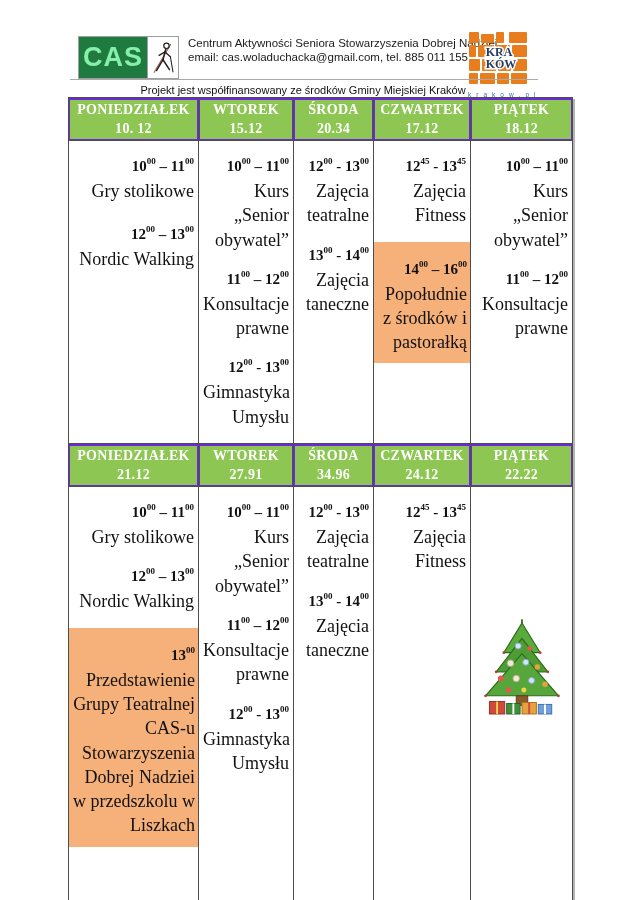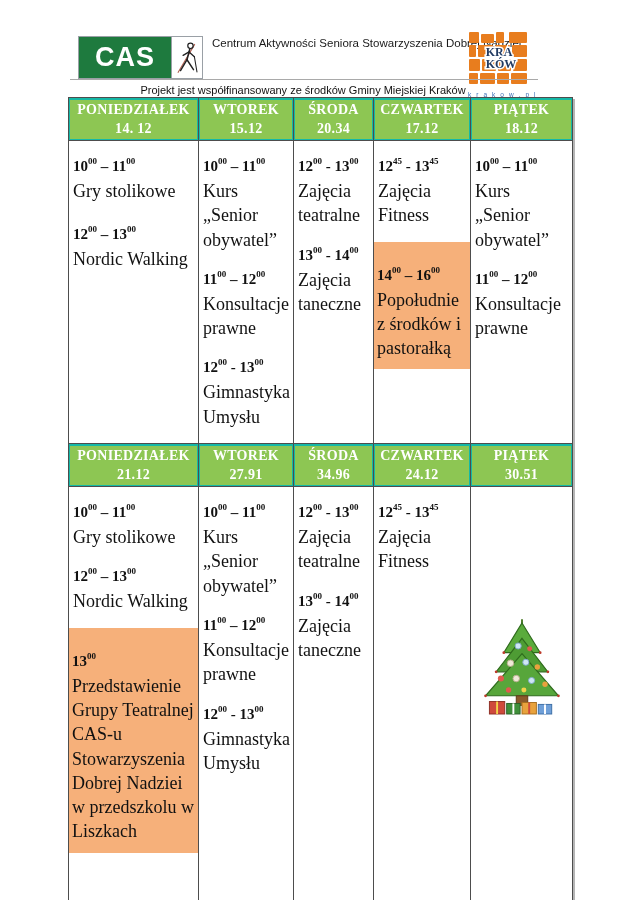--- a/index.html
+++ b/index.html
@@ -5,56 +5,56 @@
   * { box-sizing: border-box; }
   html,body { margin:0; padding:0; }
   body {
     width:636px; height:900px; background:#ffffff; position:relative;
     font-family:"Liberation Serif","DejaVu Serif",serif; color:#111;
   }
   
   .top-header { position:absolute; left:78px; top:36px; display:flex; }
   .cas-logo { display:flex; border:1px solid #9aa0a6; height:43px; background:#fff; }
   .cas-box {
-    width:92px; background:var(--logo-green); color:#ffffff;
+    width:68px; background:var(--logo-green); color:#86efac;
     font-family:"Liberation Sans",sans-serif; font-weight:bold; font-size:27px;
     display:flex; align-items:center; justify-content:center; letter-spacing:1px;
   }
   .walker-box { width:31px; background:#fff; display:flex; align-items:center; justify-content:center; border-left:1px solid #9aa0a6; }
   .contact { font-family:"Liberation Sans",sans-serif; font-size:11.5px; line-height:13.5px; padding:1px 0 0 9px; color:#1a1a1a; }
   .krakow { position:absolute; left:468px; top:32px; width:62px; text-align:center; }
   .krk-caption { font-family:"Liberation Sans",sans-serif; font-size:6.5px; color:#3a6eb5; letter-spacing:1.6px; margin-top:1px; white-space:nowrap; }
   .divider { position:absolute; left:70px; top:79px; width:468px; border-top:1.5px solid #a9a9a9; }
   .funding { position:absolute; left:68px; top:84px; width:470px; text-align:center;
     font-family:"Liberation Sans",sans-serif; font-size:11px; color:#111; }
   
   table.schedule {
     position:absolute; left:68px; top:97px; width:504px;
     border-collapse:collapse; table-layout:fixed;
     box-shadow:2px 2px 0 #b5b5b5;
   }
   table.schedule th, table.schedule td { border:1px solid #4d4d4d; }
-  .day-header-row th { height:43px; padding:0; vertical-align:middle; background:#14b8a6; }
+  .day-header-row th { height:43px; padding:0; vertical-align:middle; background:#6d28d9; }
   .day-head {
     background:var(--header-green); color:#fff; height:39px; margin:1px;
     display:flex; flex-direction:column; align-items:center; justify-content:center;
     font-weight:bold; font-size:14px; letter-spacing:0.3px; line-height:19px;
   }
-  .week-row td { vertical-align:top; padding:12px 4px 0 4px; text-align:left; background:#fff; }
+  .week-row td { vertical-align:top; padding:12px 4px 0 4px; text-align:right; background:#fff; }
   .week-1 td { height:212px; }
   .week-2 td { height:422px; }
   .event { margin-bottom:14px; }
   .event.gap-before { margin-top:18px; }
   .event .time { font-weight:bold; font-size:15px; line-height:19px; margin-bottom:3px; white-space:nowrap; }
   .event .time sup { font-size:9px; position:relative; top:-1px; vertical-align:super; letter-spacing:0; }
   .event .title { font-size:18px; line-height:1.35; }
   .event.highlight {
     background:var(--highlight-orange);
     margin-left:-4px; margin-right:-4px;
-    padding:20px 3px 9px 3px;
+    padding:14px 3px 9px 3px;
   }
   .tree-wrap { margin-top:118px; display:flex; justify-content:center; }
 </style>
 </head>
 <body>
 
 <div class="page">
 
   <div class="top-header">
     <div class="cas-logo">
@@ -67,20 +67,21 @@
           <line x1="17.4" y1="13" x2="23.5" y2="18.5" stroke="#222" stroke-width="1.5" stroke-linecap="round"></line>
           <line x1="17.4" y1="13" x2="10.5" y2="17" stroke="#222" stroke-width="1.5" stroke-linecap="round"></line>
           <line x1="15" y1="22" x2="22.5" y2="33.5" stroke="#222" stroke-width="1.7" stroke-linecap="round"></line>
           <line x1="15" y1="22" x2="7.5" y2="34.5" stroke="#222" stroke-width="1.7" stroke-linecap="round"></line>
           <line x1="23.5" y1="18.5" x2="26.5" y2="36" stroke="#222" stroke-width="1.2" stroke-linecap="round"></line>
         </svg>
       </div>
     </div>
     <div class="contact">
       <div>Centrum Aktywności Seniora Stowarzyszenia Dobrej Nadziei</div>
+      <div>email: cas.woladuchacka@gmail.com, tel. 885 011 155</div>
     </div>
   </div>
 
   <div class="krakow">
     <svg width="60" height="54" viewBox="0 0 60 54">
       <g fill="#e87d1e">
         <rect x="0" y="0" width="10" height="11" rx="1"></rect>
         <rect x="12" y="2" width="13" height="9" rx="1"></rect>
         <rect x="27" y="0" width="8" height="11" rx="1"></rect>
         <rect x="40" y="0" width="18" height="11" rx="1"></rect>
@@ -114,21 +115,21 @@
         <col style="width:95px">
         <col style="width:80px">
         <col style="width:97px">
         <col style="width:102px">
     </colgroup>
     <tbody id="schedule-body">
         <tr class="day-header-row">
           <th>
             <div class="day-head">
               <div>PONIEDZIAŁEK</div>
-              <div>14. 12</div>
+              <div>10. 12</div>
             </div>
           </th>
           <th>
             <div class="day-head">
               <div>WTOREK</div>
               <div>15.12</div>
             </div>
           </th>
           <th>
             <div class="day-head">
@@ -226,21 +227,21 @@
           </th>
           <th>
             <div class="day-head">
               <div>CZWARTEK</div>
               <div>24.12</div>
             </div>
           </th>
           <th>
             <div class="day-head">
               <div>PIĄTEK</div>
-              <div>30.51</div>
+              <div>22.22</div>
             </div>
           </th>
         </tr>
         <tr class="week-row week-2">
           <td>
             <div class="event">
               <div class="time">10<sup>00</sup> – 11<sup>00</sup></div>
               <div class="title">Gry stolikowe</div>
             </div>
             <div class="event">

